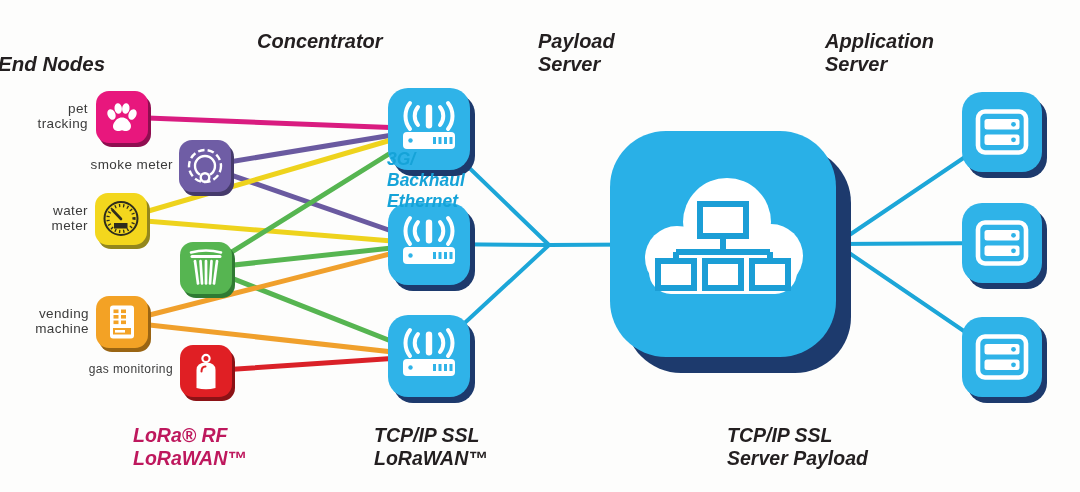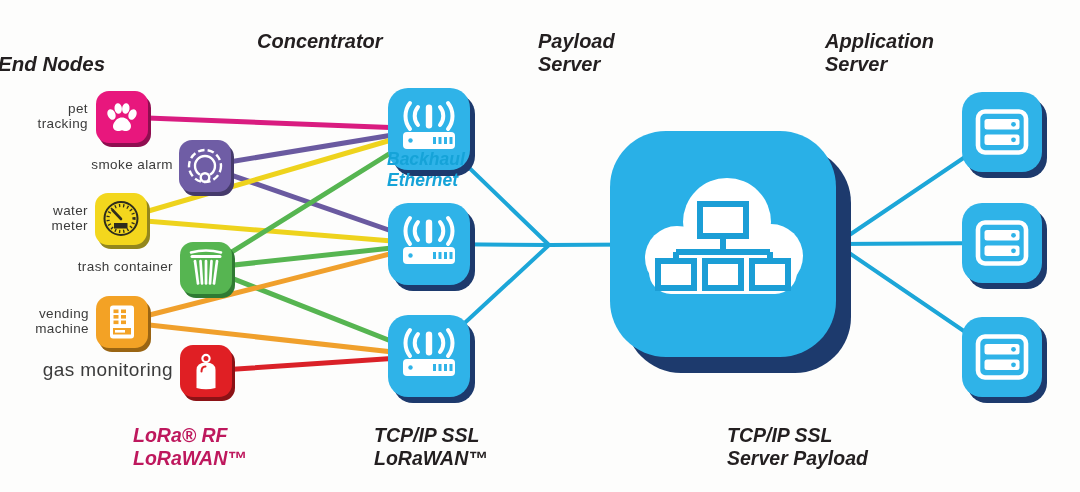--- a/index.html
+++ b/index.html
@@ -186,51 +186,49 @@
     <rect x="-17.5" y="2.5" width="35" height="10.5" rx="2.5" fill="#fff"></rect>
     <circle cx="11.5" cy="-7.7" r="2.4" fill="#2fb3e8"></circle>
     <circle cx="11.5" cy="7.8" r="2.4" fill="#2fb3e8"></circle>
       </svg>
     </div>
     <div class="node-label" style="left: -62px; width: 150px; top: 100.5px; font-size: 13.5px; line-height: 15.5px; color: rgb(59, 59, 59); letter-spacing: 0.4px;">
       <div>pet</div>
       <div>tracking</div>
     </div>
     <div class="node-label" style="left: 23px; width: 150px; top: 157.25px; font-size: 13.5px; line-height: 15.5px; color: rgb(59, 59, 59); letter-spacing: 0.4px;">
-      <div>smoke alarm</div>
+      <div>smoke meter</div>
     </div>
     <div class="node-label" style="left: -62px; width: 150px; top: 202.5px; font-size: 13.5px; line-height: 15.5px; color: rgb(59, 59, 59); letter-spacing: 0.4px;">
       <div>water</div>
       <div>meter</div>
     </div>
-    <div class="node-label" style="left: 23px; width: 150px; top: 259.25px; font-size: 13.5px; line-height: 15.5px; color: rgb(59, 59, 59); letter-spacing: 0.4px;">
-      <div>trash container</div>
-    </div>
     <div class="node-label" style="left: -61px; width: 150px; top: 305.5px; font-size: 13.5px; line-height: 15.5px; color: rgb(59, 59, 59); letter-spacing: 0.4px;">
       <div>vending</div>
       <div>machine</div>
     </div>
-    <div class="node-label" style="left: 23px; width: 150px; top: 362.25px; font-size: 19px; line-height: 15.5px; color: rgb(59, 59, 59); letter-spacing: 0.4px;">
+    <div class="node-label" style="left: 23px; width: 150px; top: 362.25px; font-size: 12px; line-height: 15.5px; color: rgb(59, 59, 59); letter-spacing: 0.4px;">
       <div>gas monitoring</div>
     </div>
     <div class="heading" style="left: -2px; width: 340px; top: 52px; font-size: 20.5px; line-height: 23px; color: rgb(35, 31, 32);">
       <div>End Nodes</div>
     </div>
     <div class="heading" style="left: 257px; width: 340px; top: 30px; font-size: 20px; line-height: 23px; color: rgb(35, 31, 32);">
       <div>Concentrator</div>
     </div>
     <div class="heading" style="left: 538px; width: 340px; top: 30px; font-size: 20px; line-height: 23px; color: rgb(35, 31, 32);">
       <div>Payload</div>
       <div>Server</div>
     </div>
     <div class="heading" style="left: 825px; width: 340px; top: 30px; font-size: 20px; line-height: 23px; color: rgb(35, 31, 32);">
       <div>Application</div>
       <div>Server</div>
     </div>
     <div class="heading" style="left: 387px; width: 340px; top: 149px; font-size: 17.5px; line-height: 21px; color: rgb(21, 163, 216);">
+      <div>3G/</div>
       <div>Backhaul</div>
       <div>Ethernet</div>
     </div>
     <div class="heading" style="left: 133px; width: 340px; top: 424px; font-size: 19.5px; line-height: 22.5px; color: #be185d;">
       <div>LoRa® RF</div>
       <div>LoRaWAN™</div>
     </div>
     <div class="heading" style="left: 374px; width: 340px; top: 424px; font-size: 19.5px; line-height: 22.5px; color: rgb(35, 31, 32);">
       <div>TCP/IP SSL</div>
       <div>LoRaWAN™</div>

